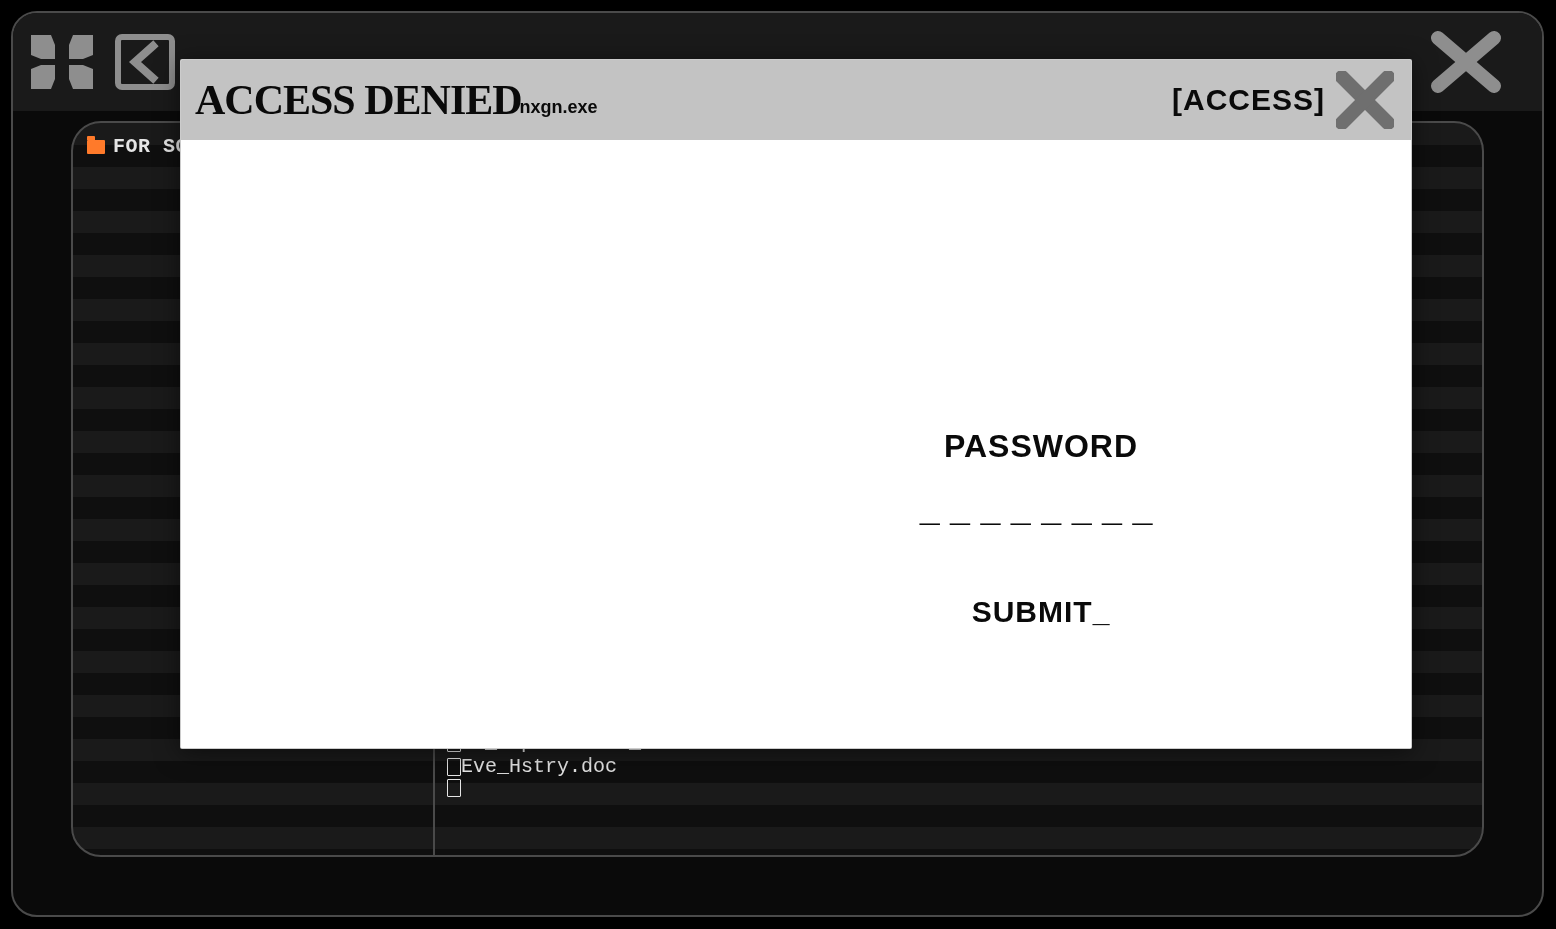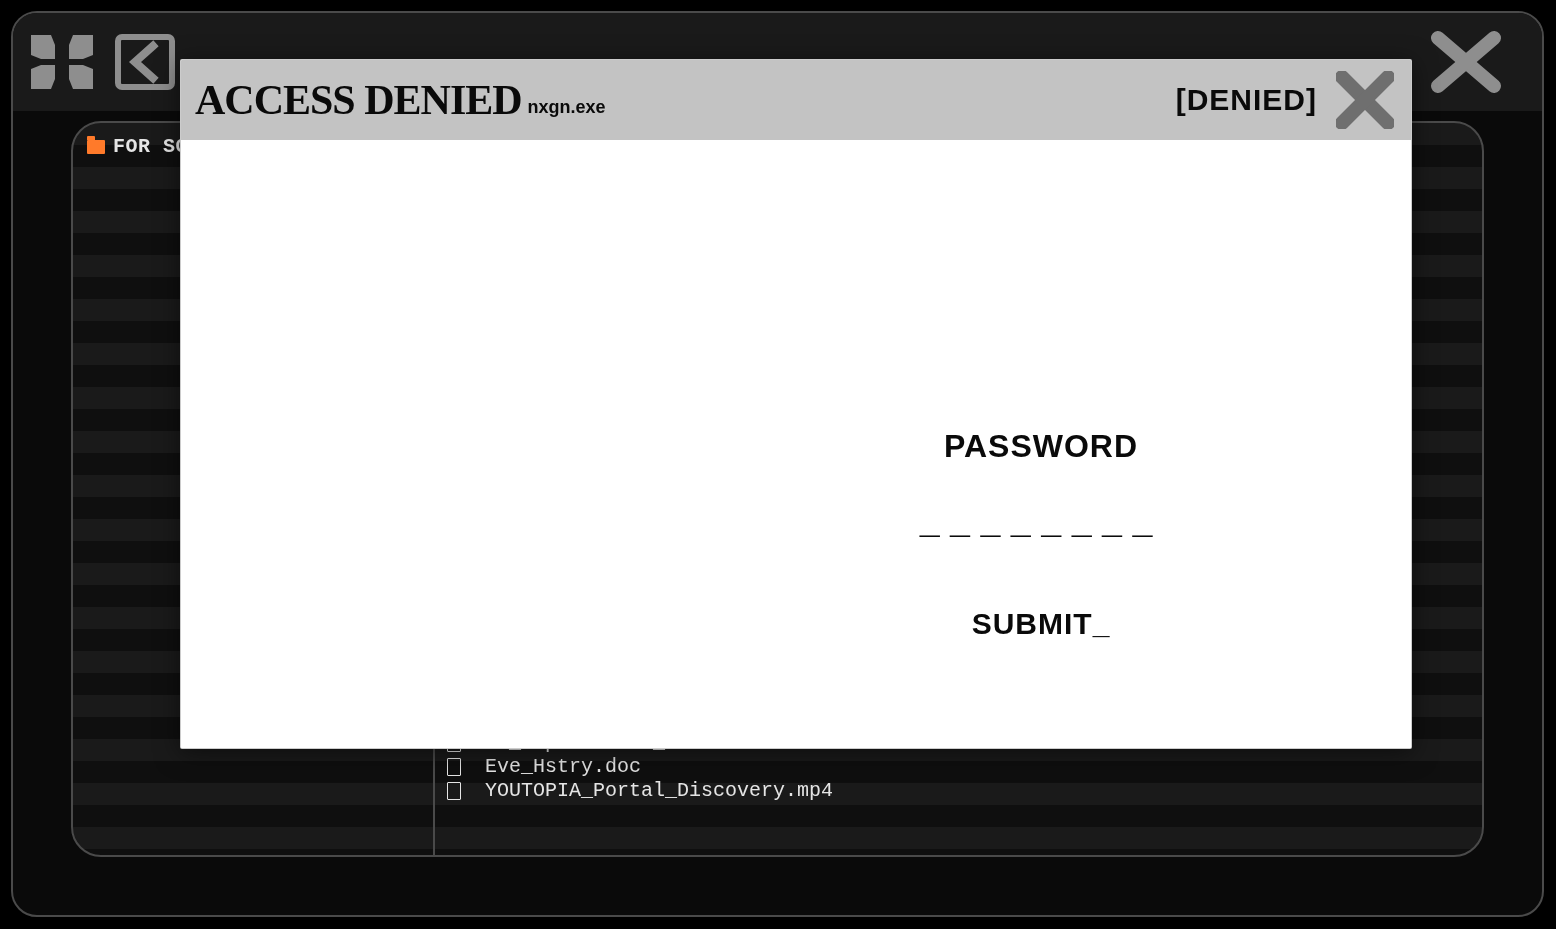--- a/index.html
+++ b/index.html
@@ -109,21 +109,21 @@
     position: absolute;
     left: 374px;
     top: 560px;
     right: 10px;
     color: #e5e5e5;
     font-family: "Lucida Console","Courier New",monospace;
     font-size: 20px;
     line-height: 24px;
   }
   .file-item {
-    display: flex; align-items: center; gap: 24px;
+    display: flex; align-items: center; gap: 0;
     white-space: nowrap;
   }
   .file-icon {
     width: 14px; height: 18px;
     border: 1.5px solid #e5e5e5;
     border-radius: 1px;
     display: inline-block;
     position: relative; flex-shrink:0;
   }
 
@@ -139,21 +139,20 @@
     border-radius: 2px;
     box-shadow: 0 4px 24px rgba(0,0,0,0.5);
     overflow: hidden;
   }
   .modal-titlebar {
     height: 80px;
     background: #c3c3c3;
     display: flex;
     align-items: center;
     padding: 0 14px 0 14px;
-    gap: 8px;
   }
   .modal-title {
     font-family: Georgia, "Times New Roman", serif;
     font-weight: 900;
     font-size: 42px;
     letter-spacing: -1px;
     color: #0a0a0a;
   }
   .modal-subtitle {
     font-family: Liberation Sans, sans-serif;
@@ -191,21 +190,21 @@
     text-align: center;
   }
   .password-label {
     font-family: Arial, Helvetica, sans-serif;
     font-weight: 800;
     font-size: 32px;
     letter-spacing: 1px;
     color: #0a0a0a;
   }
   .password-field {
-    margin-top: 40px;
+    margin-top: 28px;
     font-family: "Courier New", monospace;
     font-size: 34px;
     font-weight: 700;
     letter-spacing: 10px;
     color: #0a0a0a;
     border: none;
     background: none;
     text-align: center;
   }
   .submit-btn {
@@ -272,32 +271,31 @@
       <div class="file-item">
         <span class="file-icon"></span>
         <span>PH_Experiments_01.doc</span>
       </div>
       <div class="file-item">
         <span class="file-icon"></span>
         <span>Eve_Hstry.doc</span>
       </div>
       <div class="file-item">
         <span class="file-icon"></span>
-        <span>YOUTOPIA_Portal_Discovery.mp4</span>
       </div>
     </div>
   </div>
 </div>
 
 <div class="modal">
   <div class="modal-titlebar">
     <span class="modal-title">ACCESS DENIED</span>
     <span class="modal-subtitle">nxgn.exe</span>
     <span class="modal-spacer"></span>
-    <span class="modal-status">[DENIED]</span>
+    <span class="modal-status">[ACCESS]</span>
     <span class="modal-close">
       <svg width="58" height="58" viewBox="0 0 58 58">
         <line x1="6" y1="6" x2="52" y2="52" stroke="#6f6f6f" stroke-width="14" stroke-linecap="round"></line>
         <line x1="52" y1="6" x2="6" y2="52" stroke="#6f6f6f" stroke-width="14" stroke-linecap="round"></line>
       </svg>
     </span>
   </div>
   <div class="modal-body">
     <div class="password-block">
       <div class="password-label">PASSWORD</div>

